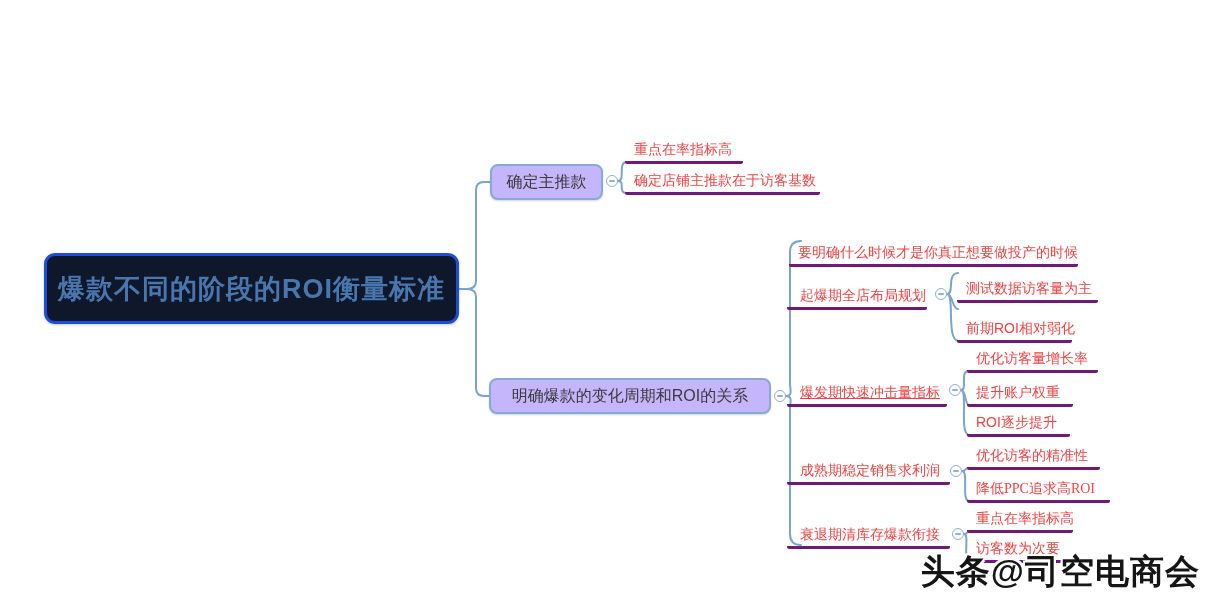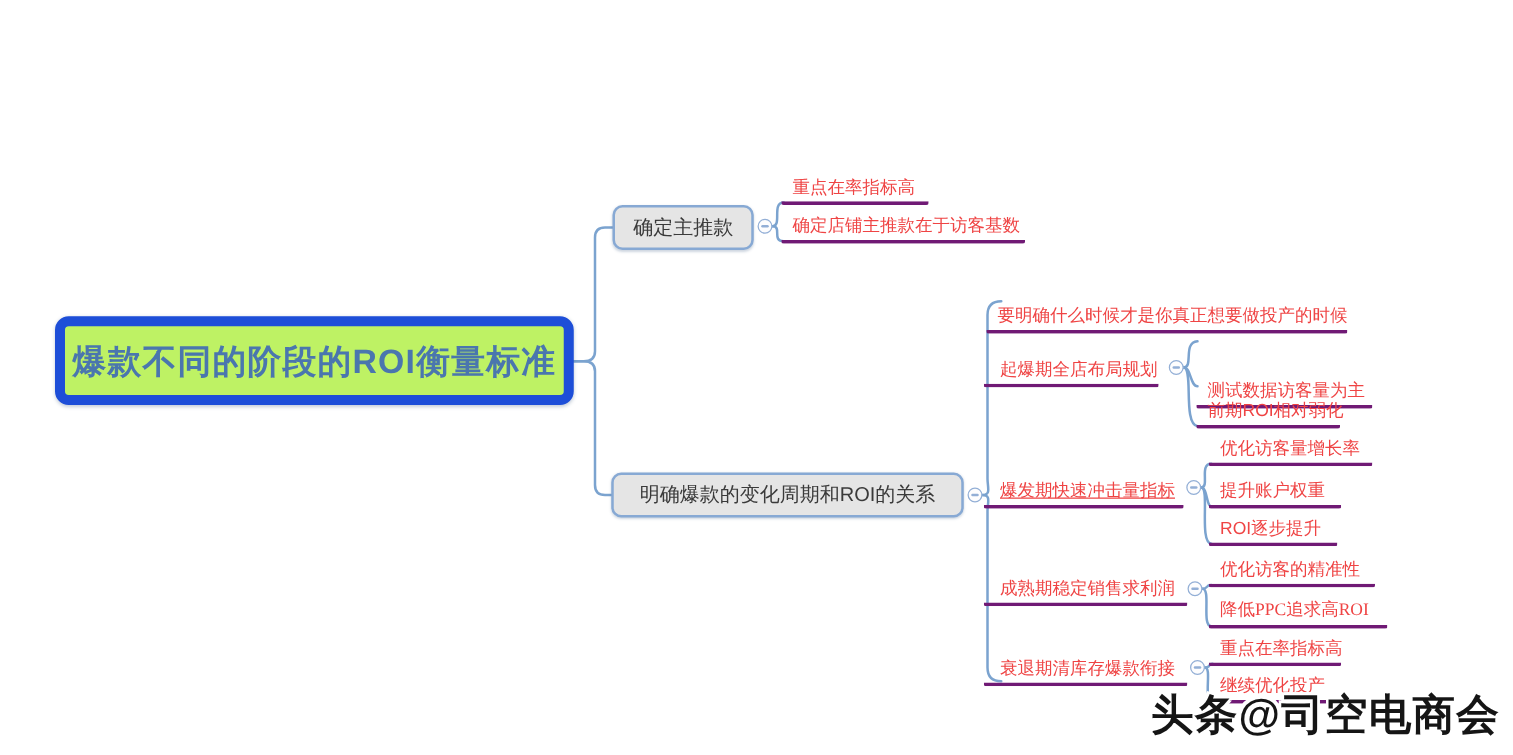--- a/index.html
+++ b/index.html
@@ -3,27 +3,27 @@
 <meta charset="utf-8">
 <style>
   html,body{margin:0;padding:0;background:#ffffff;}
   .canvas{
     position:relative;width:1210px;height:604px;background:#ffffff;overflow:hidden;
     font-family:"Liberation Sans","DejaVu Sans",sans-serif;
   }
   .links{position:absolute;left:0;top:0;}
   .node-box{
     position:absolute;display:flex;align-items:center;justify-content:center;
-    background:#e5e5e5;border:2px solid #87a9d4;border-radius:8px;
+    background:#c4b5fd;border:2px solid #87a9d4;border-radius:8px;
     color:#3a3a3a;font-size:16px;white-space:nowrap;box-sizing:border-box;
     box-shadow:0 1px 2px rgba(60,90,130,.25);
   }
   .root-box{
     position:absolute;display:flex;align-items:center;justify-content:center;
-    background:#bef264;border:8px solid #1d4ed8;border-radius:11px;
+    background:#0f172a;border:3px solid #1d4ed8;border-radius:11px;
     color:#4a76ae;font-size:27px;font-weight:bold;letter-spacing:1px;
     white-space:nowrap;box-sizing:border-box;
     box-shadow:0 1px 3px rgba(60,90,130,.3);
   }
   .leaf{
     position:absolute;box-sizing:border-box;
     font-size:14px;line-height:17px;padding:0 0 3px 9px;
     border-bottom:3px solid #701a75;border-radius:0 0 2px 2px;
     color:#ef4444;white-space:nowrap;
   }
@@ -88,21 +88,21 @@
   <div class="collapse" style="left:774px;top:390px;">
       <span class="minus"></span>
     </div>
 
   <div class="leaf" style="left:789px;top:220px;width:289px;margin-top:24px;">要明确什么时候才是你真正想要做投产的时候</div>
 
   <div class="leaf parent" style="left:787px;top:287px;width:140px;">起爆期全店布局规划</div>
   <div class="collapse" style="left:935px;top:288px;">
       <span class="minus"></span>
     </div>
-  <div class="leaf" style="left:957px;top:304px;width:141px;">测试数据访客量为主</div>
+  <div class="leaf" style="left:957px;top:280px;width:141px;">测试数据访客量为主</div>
   <div class="leaf" style="left:957px;top:320px;width:115px;">前期ROI相对弱化</div>
 
   <div class="leaf parent" style="left:787px;top:384px;width:160px;text-decoration:underline;">爆发期快速冲击量指标</div>
   <div class="collapse" style="left:949px;top:384px;">
       <span class="minus"></span>
     </div>
   <div class="leaf" style="left:967px;top:350px;width:131px;">优化访客量增长率</div>
   <div class="leaf" style="left:967px;top:384px;width:106px;">提升账户权重</div>
   <div class="leaf" style="left:967px;top:414px;width:103px;">ROI逐步提升</div>
 
@@ -111,16 +111,16 @@
       <span class="minus"></span>
     </div>
   <div class="leaf" style="left:967px;top:447px;width:133px;">优化访客的精准性</div>
   <div class="leaf" style="left:967px;top:480px;width:143px;font-family:Liberation Serif, serif;">降低PPC追求高ROI</div>
 
   <div class="leaf parent" style="left:787px;top:526px;width:163px;">衰退期清库存爆款衔接</div>
   <div class="collapse" style="left:952px;top:528px;">
       <span class="minus"></span>
     </div>
   <div class="leaf" style="left:967px;top:510px;width:106px;">重点在率指标高</div>
-  <div class="leaf" style="left:967px;top:540px;width:101px;">继续优化投产</div>
+  <div class="leaf" style="left:967px;top:540px;width:101px;">访客数为次要</div>
 
   <div class="watermark">头条@司空电商会</div>
 </div>
 
 </body></html>

